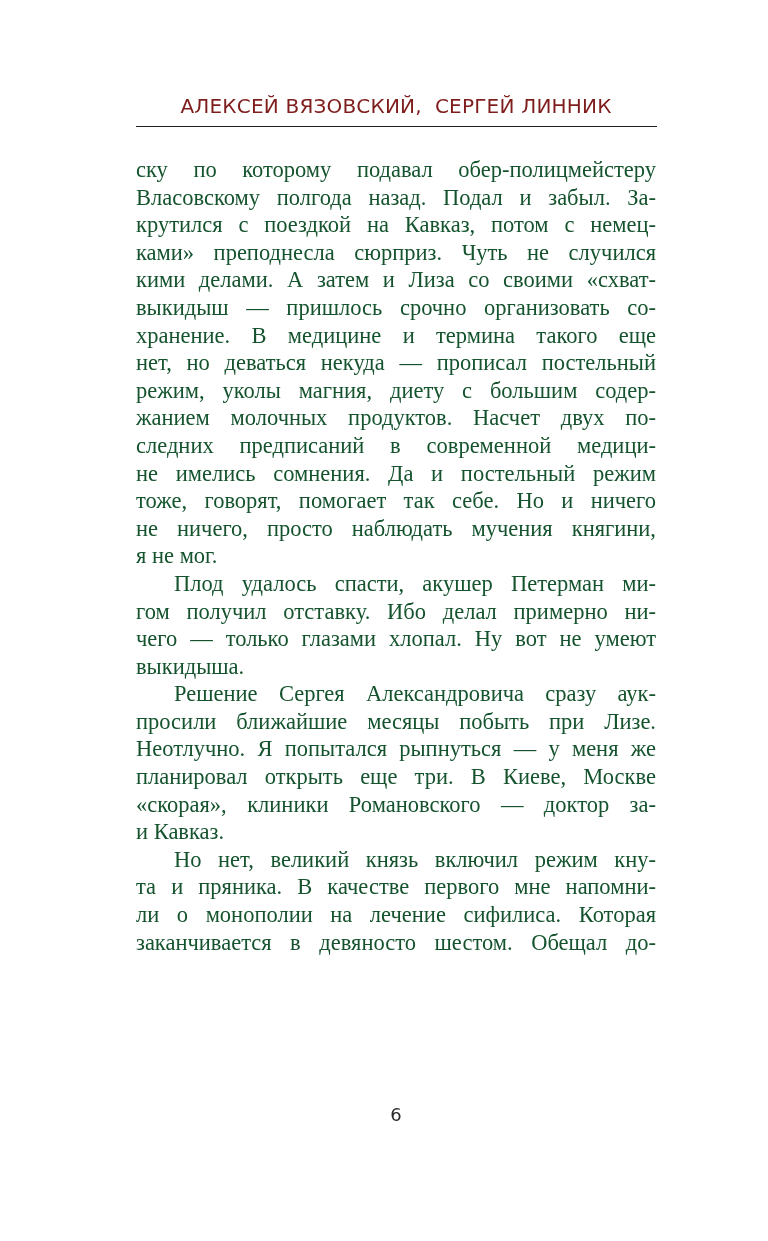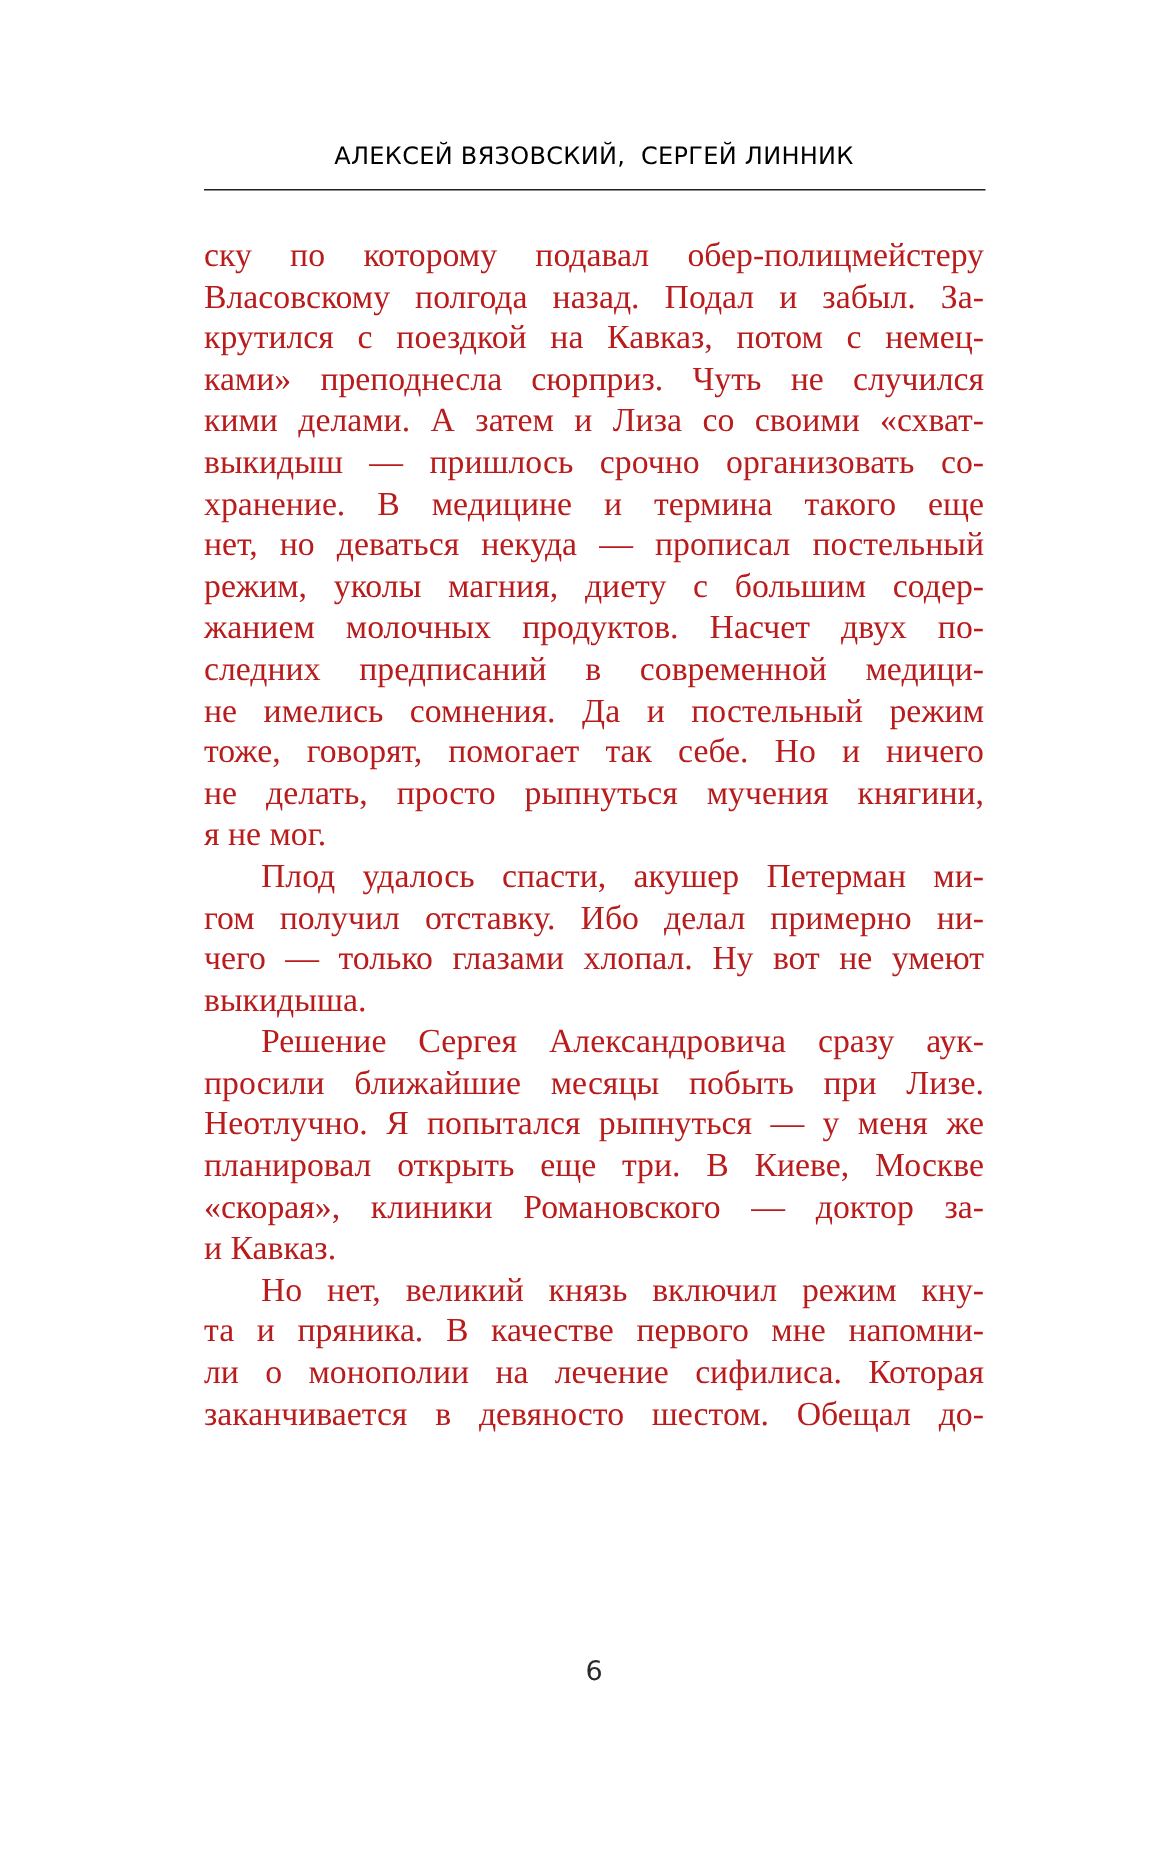--- a/index.html
+++ b/index.html
@@ -19,42 +19,42 @@
     width: 768px; height: 1241px;
     background: #ffffff;
   }
   .running-head {
     position: absolute;
     left: 136px;
     width: 520px;
     top: 94px;
     text-align: center;
     font-family: "DejaVu Sans", sans-serif;
-    font-size: 16px;
+    font-size: 20px;
     letter-spacing: 0.2px;
-    color: #000000;
+    color: #7f1d1d;
     white-space: pre;
   }
   .head-rule {
     position: absolute;
     left: 136px;
     width: 521px;
     top: 126px;
     height: 0;
     border-top: 1.5px solid #1f1f1f;
   }
   .body-text {
     position: absolute;
     left: 136px;
     top: 156px;
     width: 520px;
     font-family: "Liberation Serif", "DejaVu Serif", serif;
     font-size: 22.5px;
     line-height: 27.6px;
-    color: #b91c1c;
+    color: #14532d;
   }
   .line {
     display: block;
     white-space: nowrap;
     text-align: justify;
     text-align-last: justify;
     height: 27.6px;
   }
   .line.last {
     text-align-last: left;
@@ -88,21 +88,21 @@
     <span class="line">ками» преподнесла сюрприз. Чуть не случился</span>
     <span class="line">кими делами. А затем и Лиза со своими «схват-</span>
     <span class="line">выкидыш — пришлось срочно организовать со-</span>
     <span class="line">хранение. В медицине и термина такого еще</span>
     <span class="line">нет, но деваться некуда — прописал постельный</span>
     <span class="line">режим, уколы магния, диету с большим содер-</span>
     <span class="line">жанием молочных продуктов. Насчет двух по-</span>
     <span class="line">следних предписаний в современной медици-</span>
     <span class="line">не имелись сомнения. Да и постельный режим</span>
     <span class="line">тоже, говорят, помогает так себе. Но и ничего</span>
-    <span class="line">не делать, просто рыпнуться мучения княгини,</span>
+    <span class="line">не ничего, просто наблюдать мучения княгини,</span>
     <span class="line last">я не мог.</span>
 
     <span class="line indent">Плод удалось спасти, акушер Петерман ми-</span>
     <span class="line">гом получил отставку. Ибо делал примерно ни-</span>
     <span class="line">чего — только глазами хлопал. Ну вот не умеют</span>
     <span class="line last">выкидыша.</span>
 
     <span class="line indent">Решение Сергея Александровича сразу аук-</span>
     <span class="line">просили ближайшие месяцы побыть при Лизе.</span>
     <span class="line">Неотлучно. Я попытался рыпнуться — у меня же</span>

